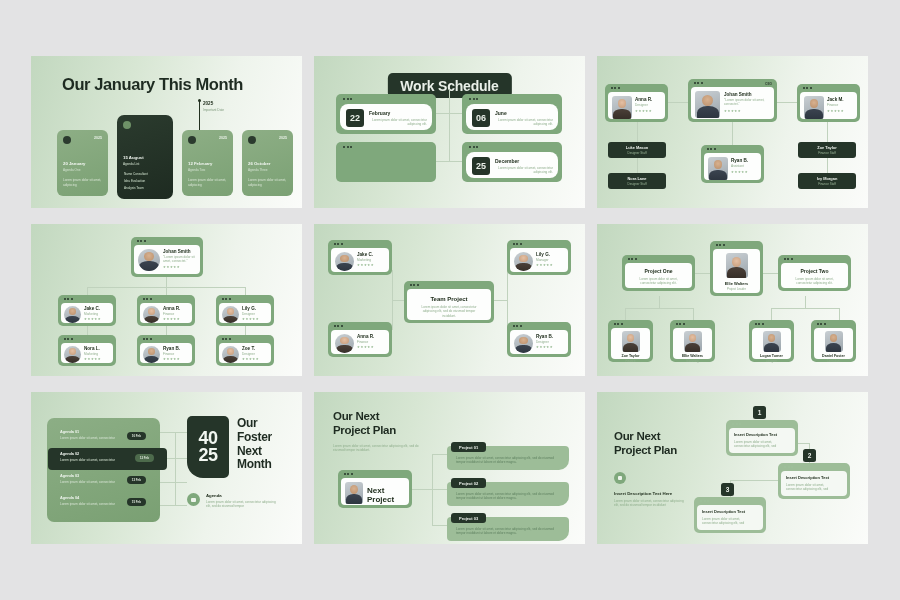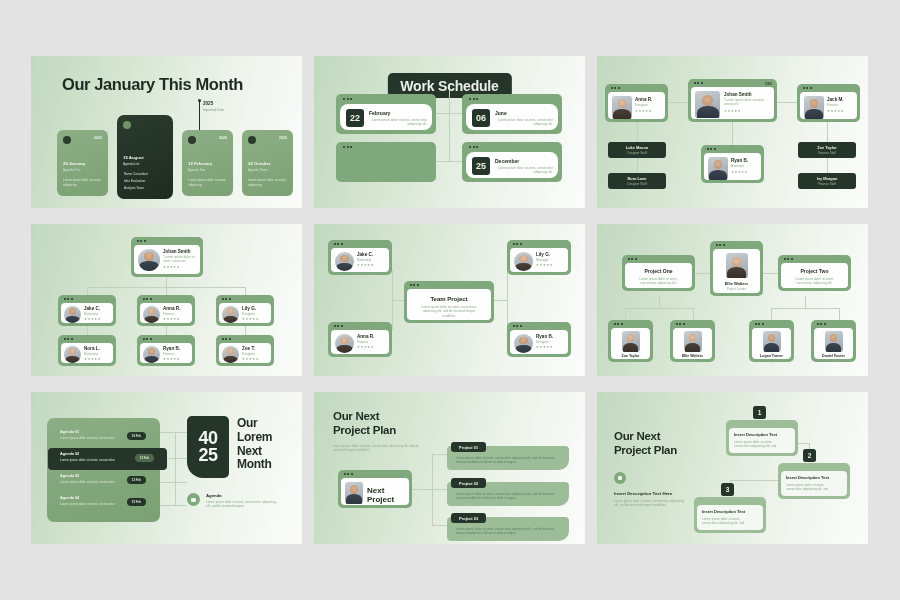--- a/index.html
+++ b/index.html
@@ -674,21 +674,21 @@
         <span>Lorem ipsum dolor sit amet, consectetur</span>
         <div class="s7-chip">15 Feb</div>
       </div>
     </div>
 
     <div class="s7-yearbox">
       <div>40</div>
       <div>25</div>
     </div>
     <div class="s7-title" style="white-space:pre-line">Our
-Lorem
+Foster
 Next
 Month</div>
     <div class="s7-ic">
         <i></i>
       </div>
     <div class="s7-ag">Agenda</div>
     <div class="s7-lo lorem">Lorem ipsum dolor sit amet, consectetur adipiscing elit, sed do eiusmod tempor</div>
   </div>
 
   <div class="slide">

